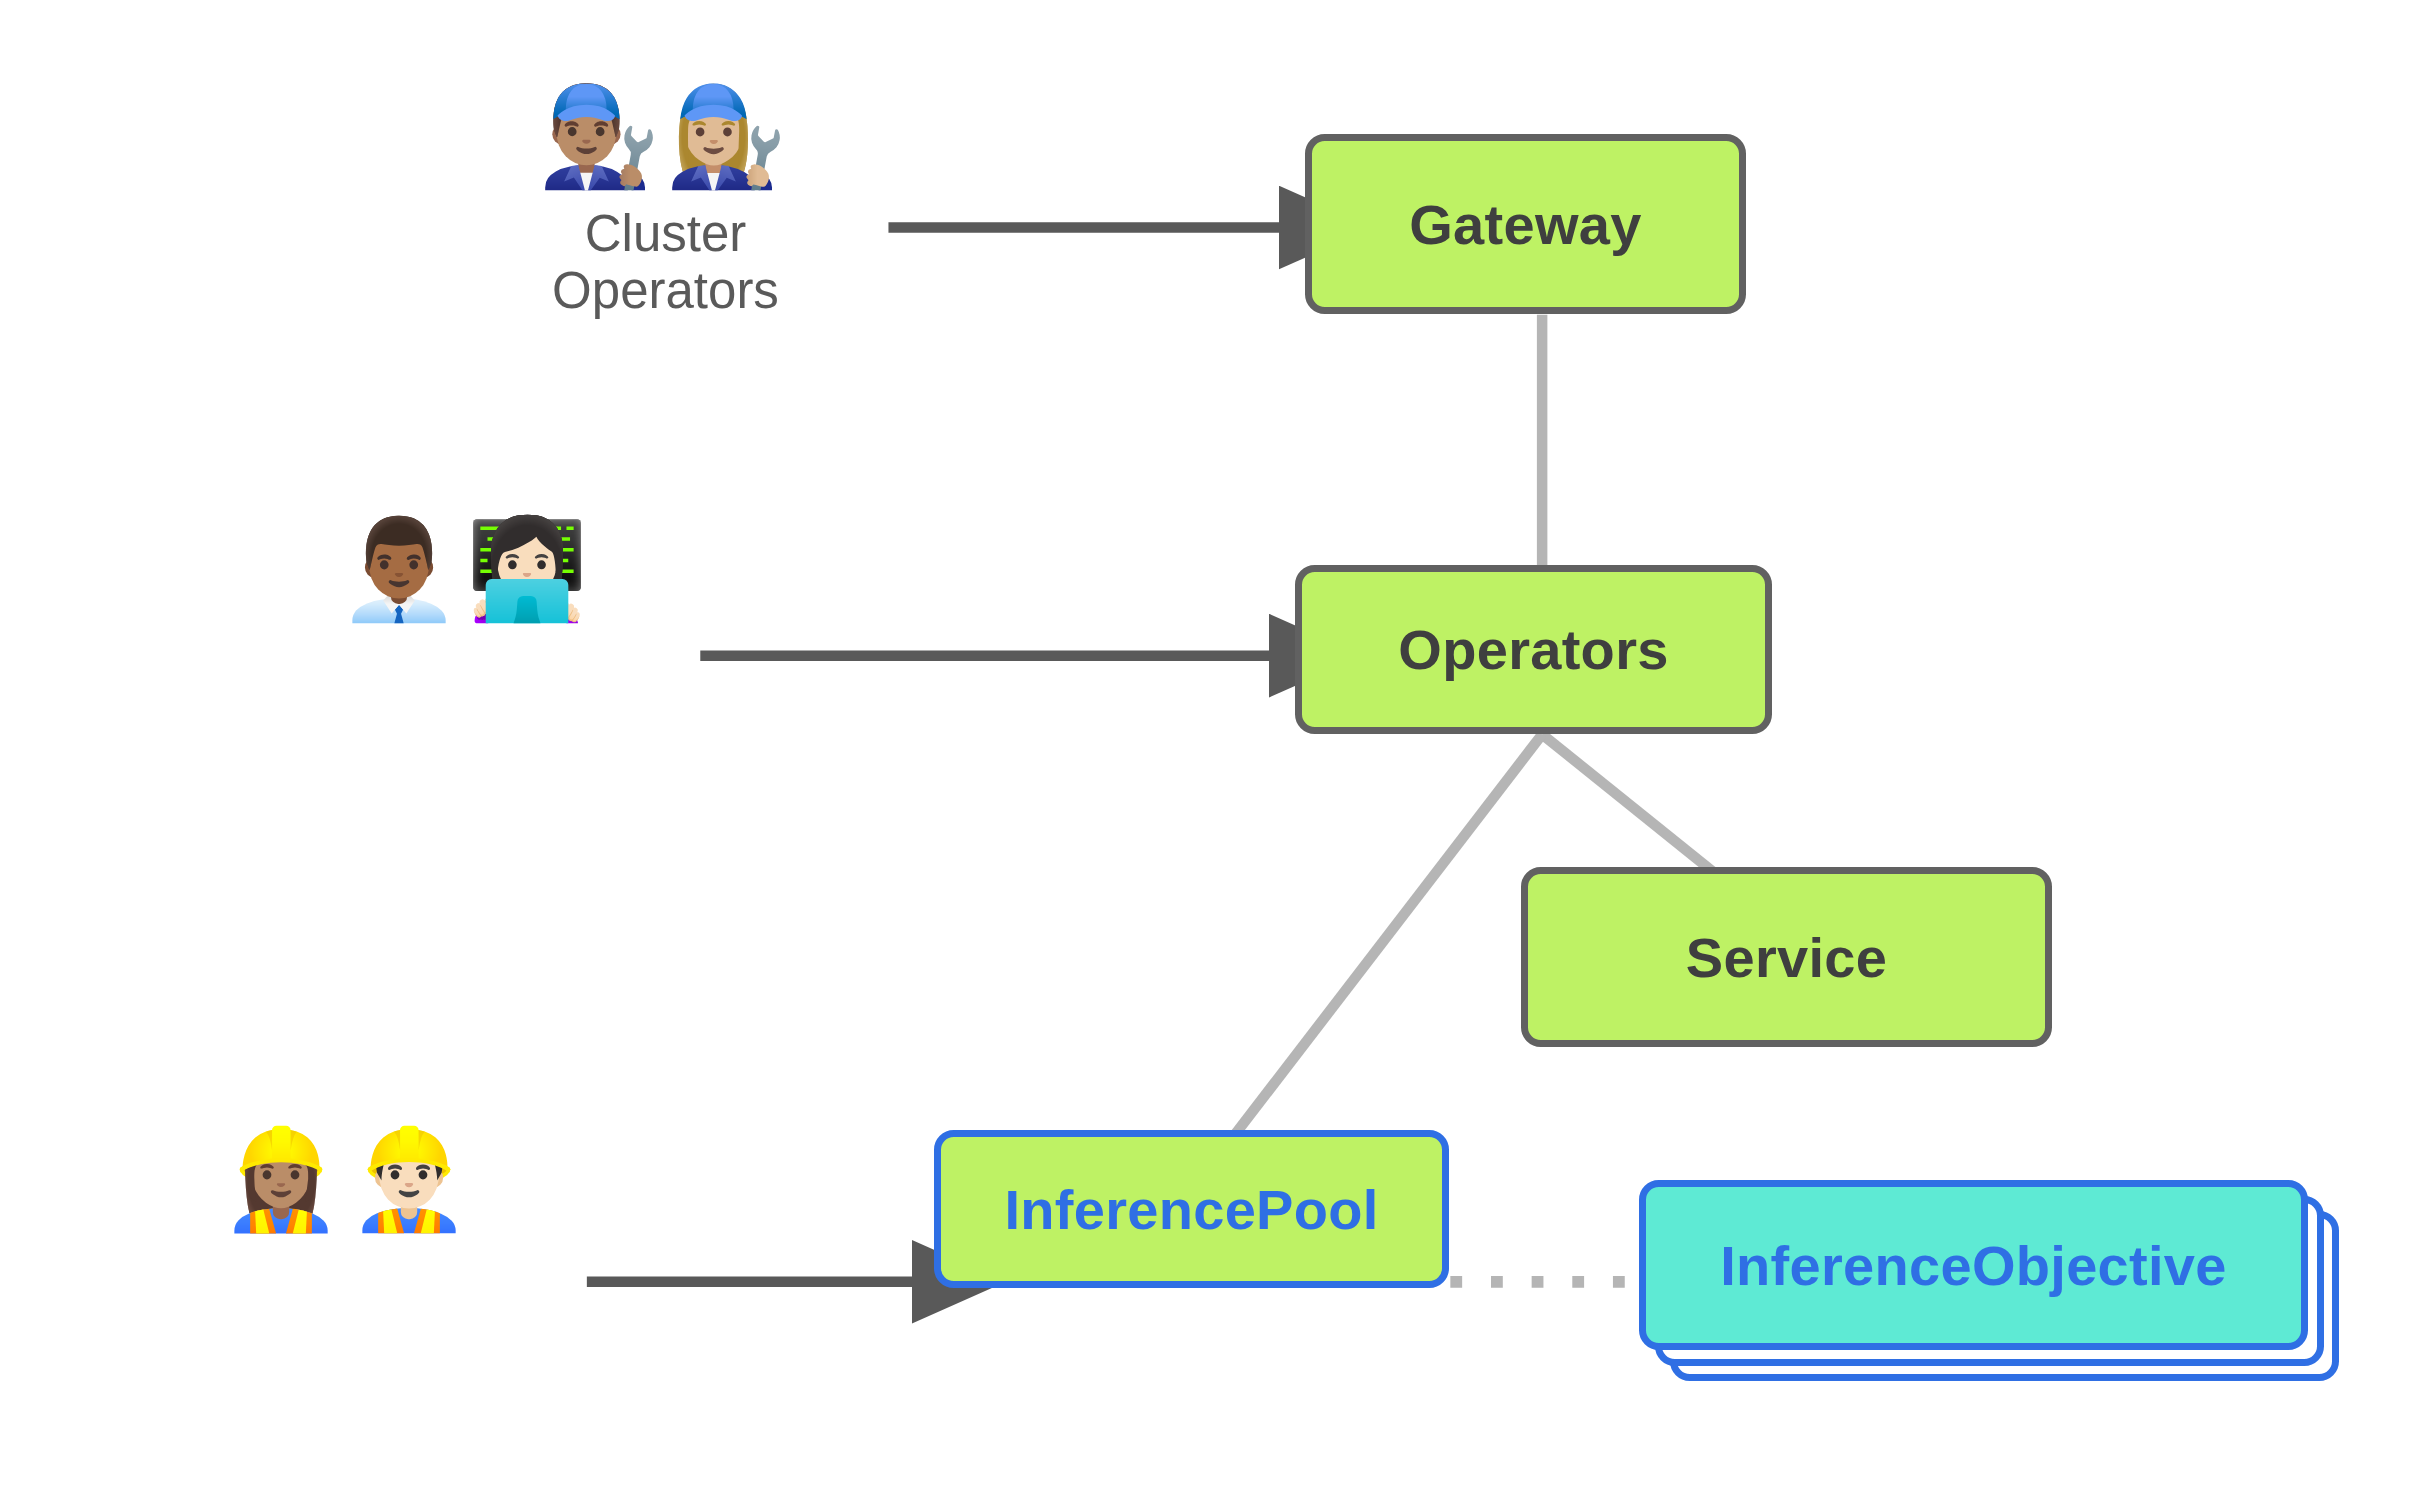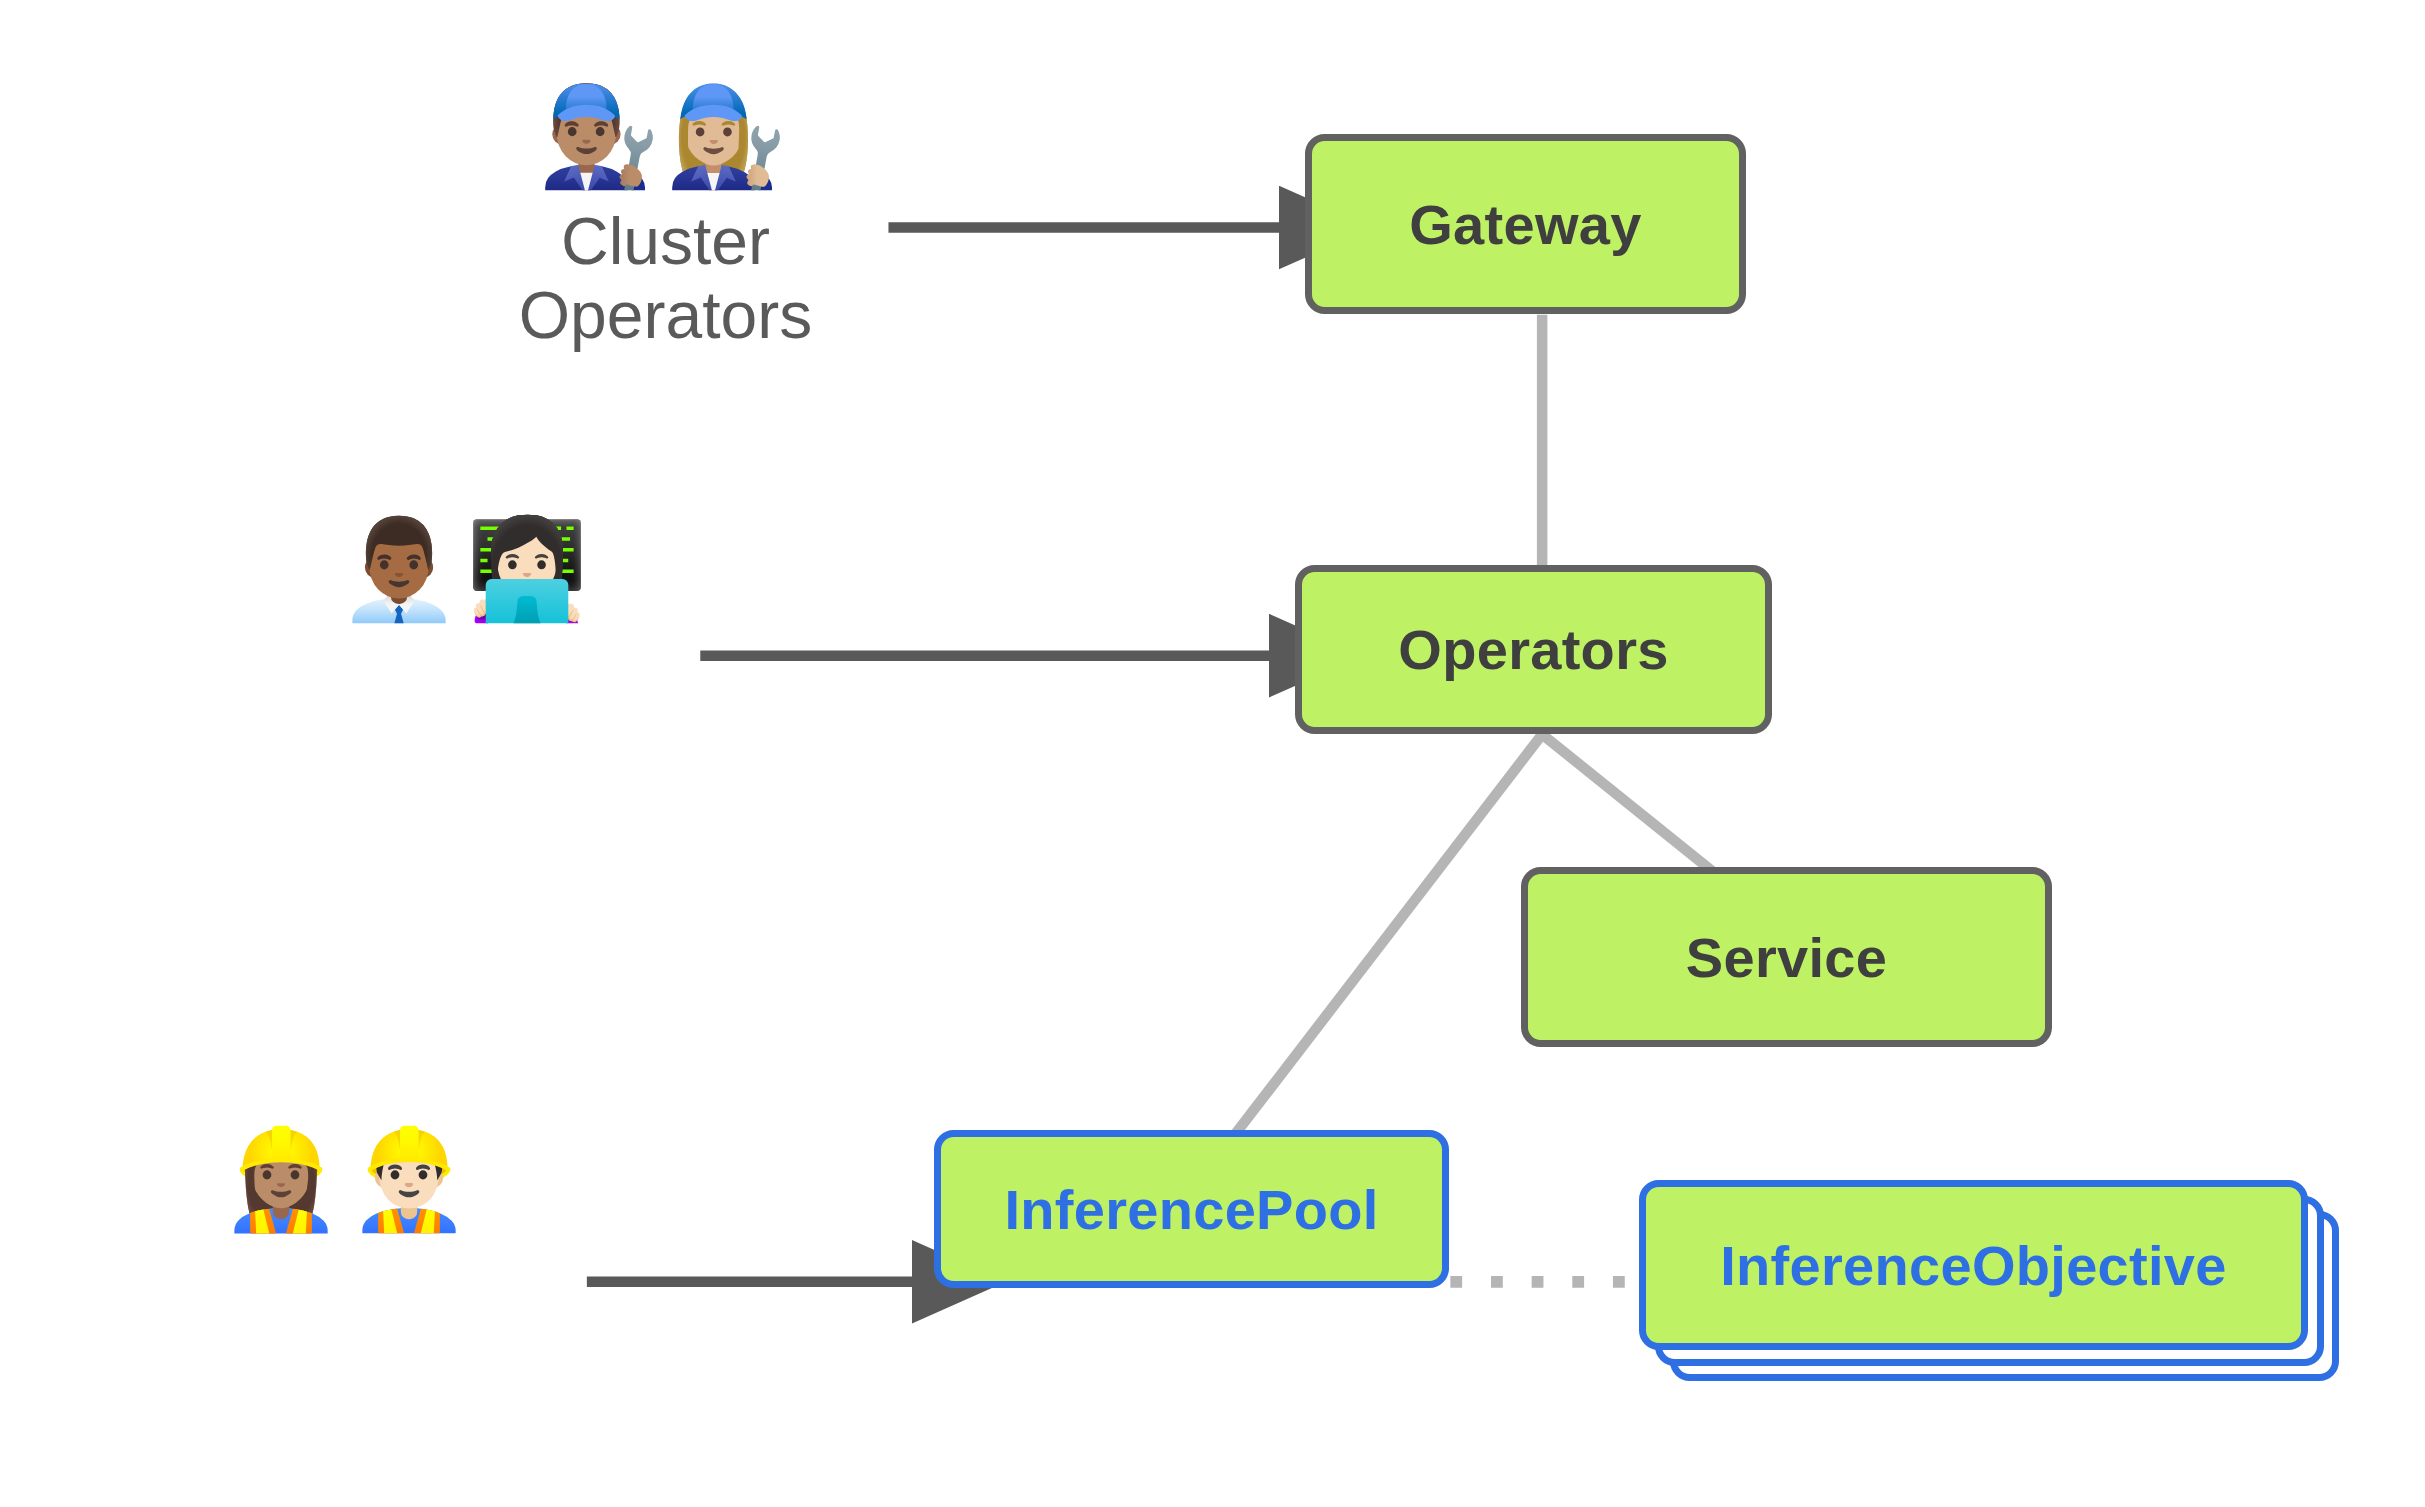--- a/index.html
+++ b/index.html
@@ -44,21 +44,21 @@
     letter-spacing: 5.2px;
   }
   .persona-emoji {
     font-family: "DejaVu Sans", sans-serif;
     font-size: 98px;
     line-height: 1.05;
   }
   .persona-label {
     margin-top: 17px;
     color: #5a5a5a;
-    font-size: 66px;
+    font-size: 51px;
     line-height: 1.12;
     font-weight: 400;
     white-space: pre-line;
   }
 
   
   .node {
     position: absolute;
     box-sizing: border-box;
     background: #bef264;
@@ -93,21 +93,21 @@
   .stack-layer {
     position: absolute;
     box-sizing: border-box;
     background: #ffffff;
     border: 7.2px solid #2f6fe4;
     border-radius: 19.7px;
   }
   .stack-front {
     position: absolute;
     box-sizing: border-box;
-    background: #bef264;
+    background: #5eead4;
     border: 7.2px solid #2f6fe4;
     border-radius: 19.7px;
     display: flex;
     align-items: center;
     justify-content: center;
   }
   .stack-front .node-label {
     color: #2f6fe4;
   }
 </style>

